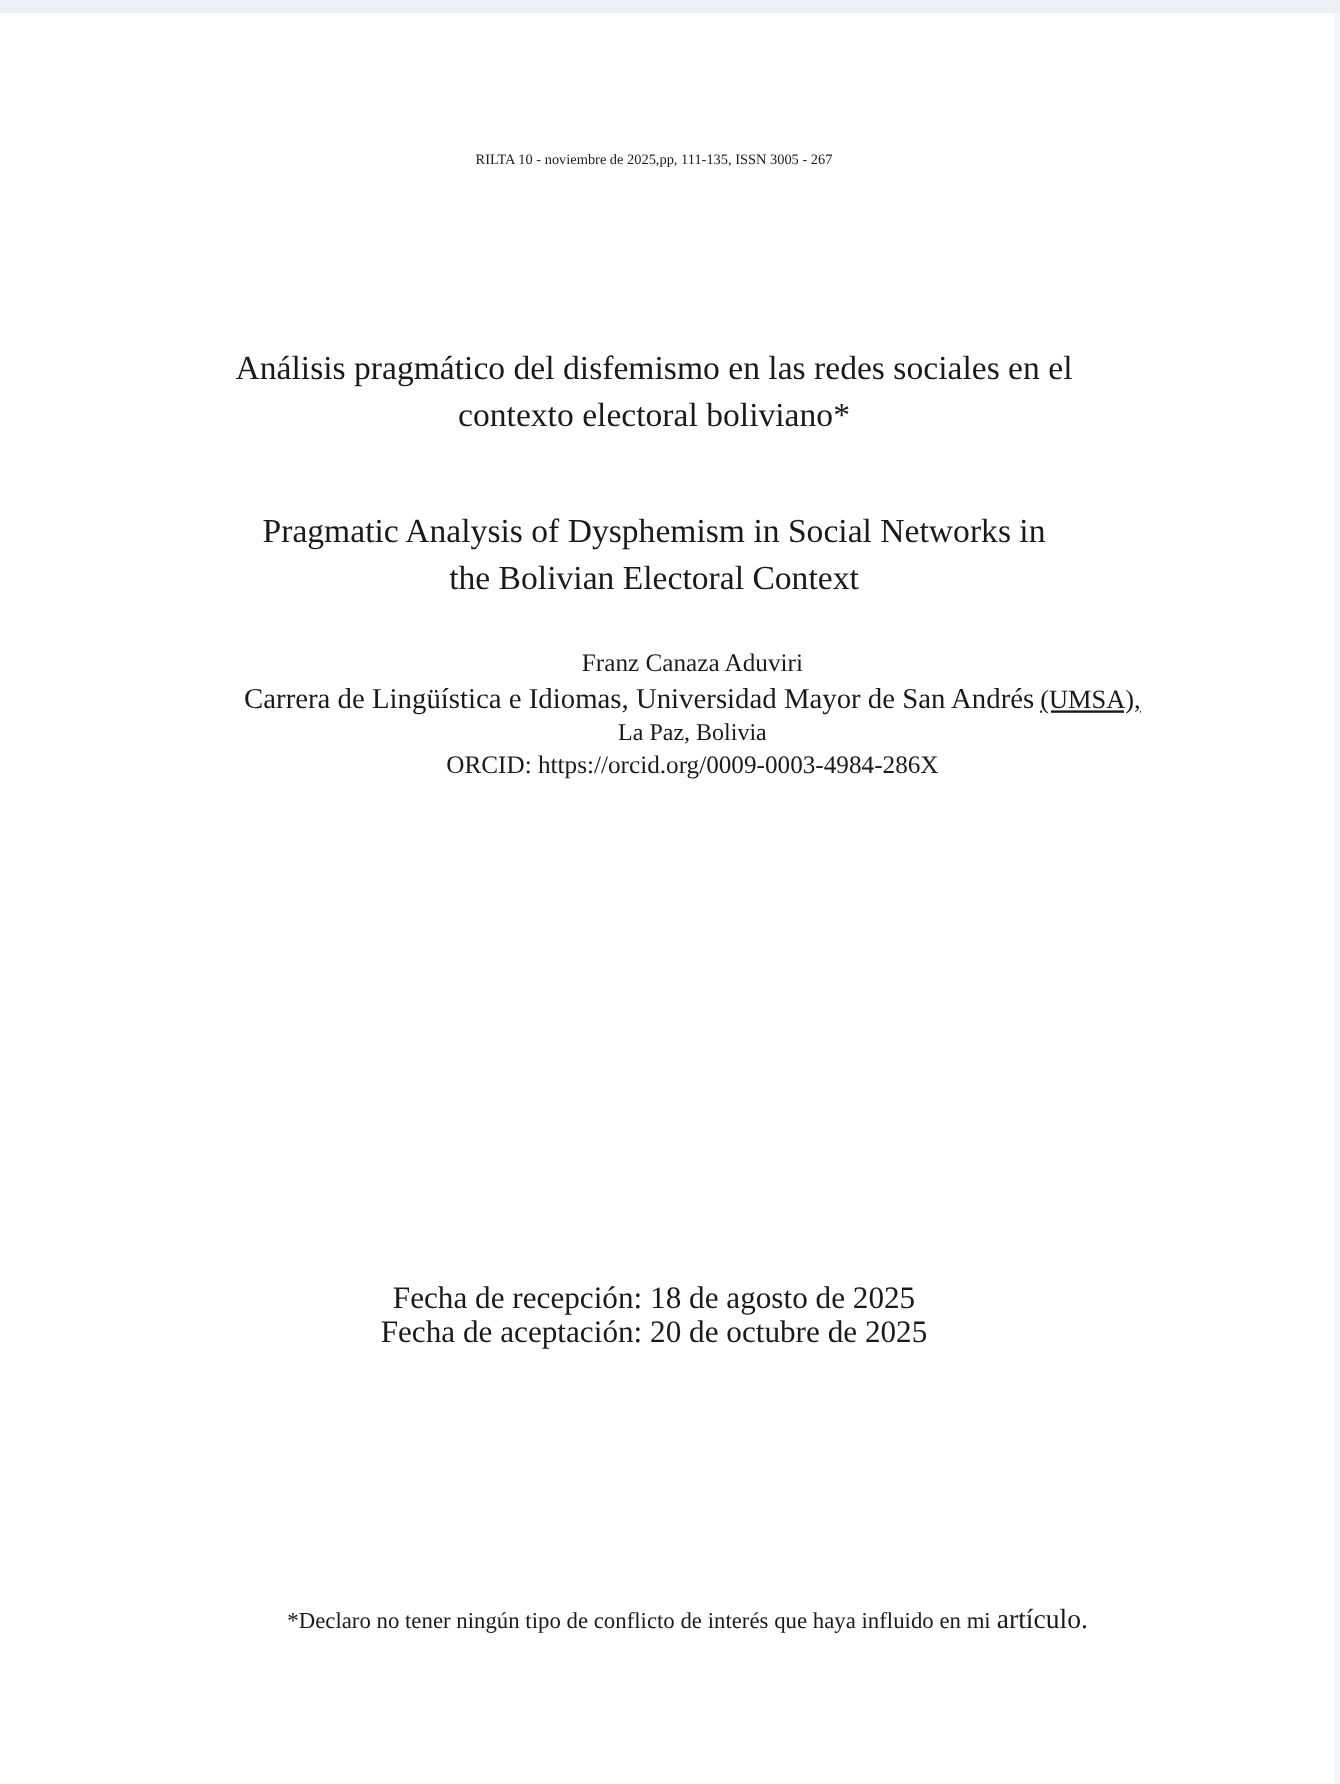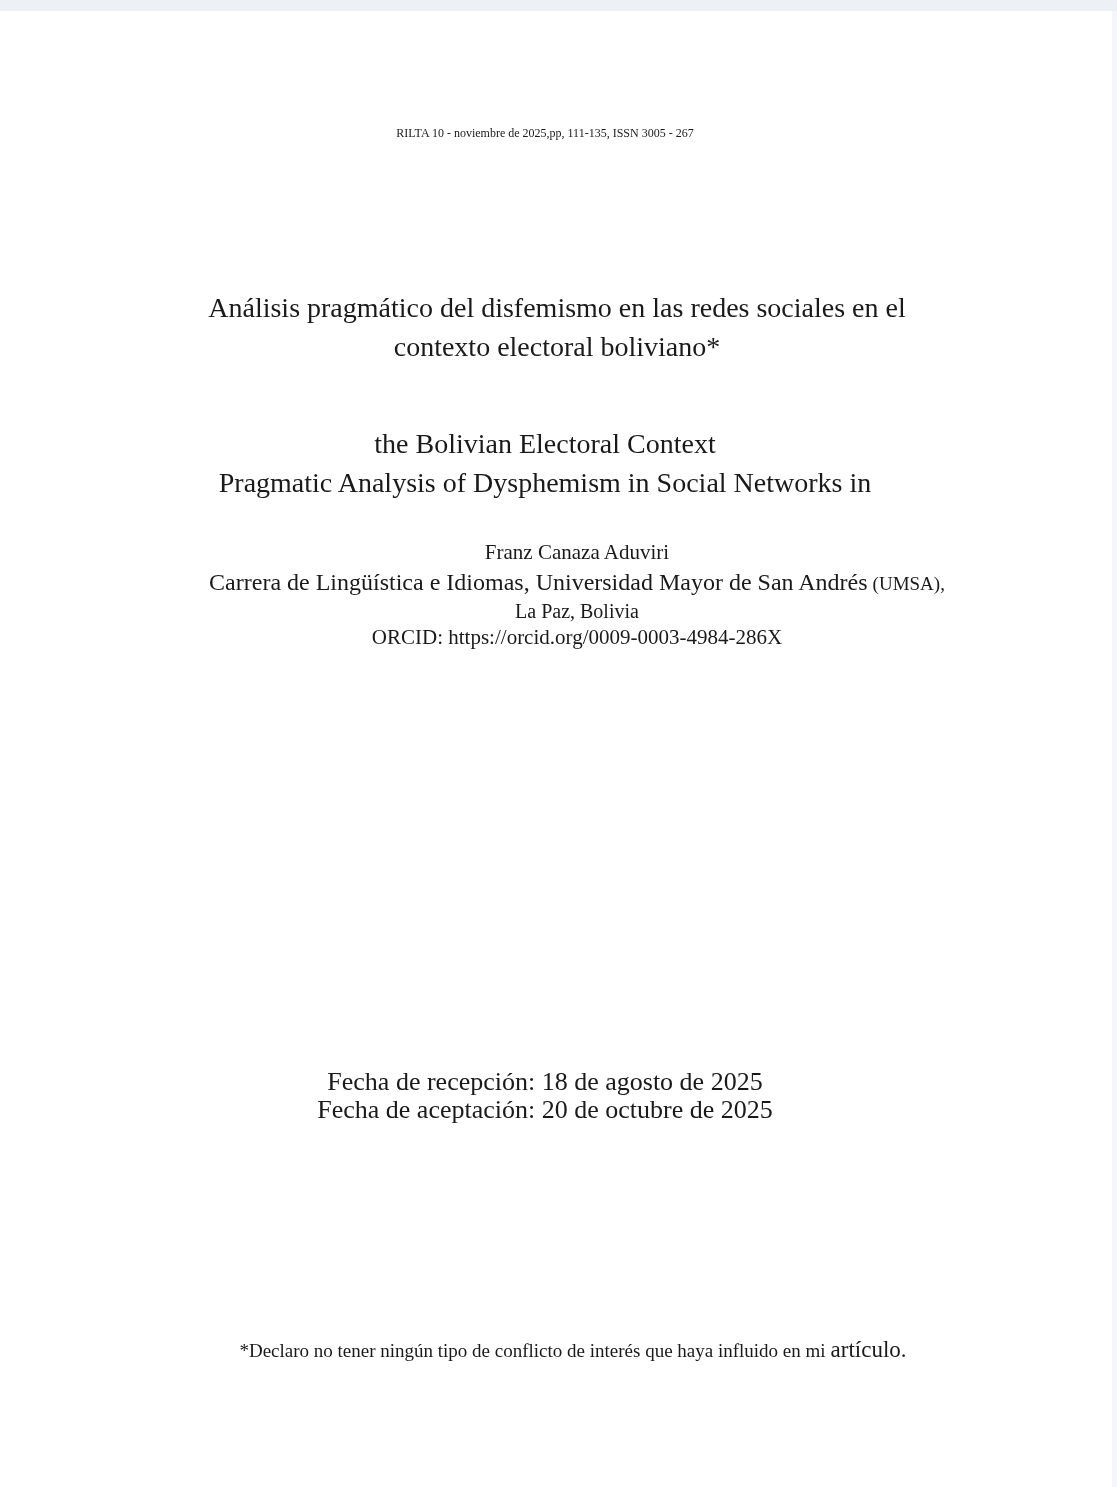--- a/index.html
+++ b/index.html
@@ -35,42 +35,42 @@
   }
   .journal-header {
     top: 120px;
     font-size: 12px;
     line-height: 26px;
   }
   .title-es {
     top: 288px;
     font-size: 28px;
     line-height: 39px;
-    padding-left: 12px;
   }
   .title-en {
     top: 424px;
     font-size: 28px;
     line-height: 39px;
   }
   .author-block {
     top: 537px;
     margin-left: 32px;
   }
   .author-name {
     font-size: 21px;
     line-height: 30px;
   }
   .author-affiliation {
     font-size: 24px;
     line-height: 31px;
   }
   .affiliation-abbr {
-    font-size: 19px;
+    font-size: 22px;
     margin-left: 5px;
+    text-decoration: underline;
   }
   .author-location {
     font-size: 20px;
     line-height: 25px;
   }
   .author-email {
     font-size: 21px;
     line-height: 26px;
   }
   .author-orcid {
@@ -106,22 +106,22 @@
   <div class="right-strip" style="background-color: rgb(243, 246, 250);"></div>
 
   <div class="center journal-header">RILTA 10 - noviembre de 2025,pp, 111-135, ISSN 3005 - 267</div>
 
   <div class="center title-es">
     <div>Análisis pragmático del disfemismo en las redes sociales en el</div>
     <div>contexto electoral boliviano*</div>
   </div>
 
   <div class="center title-en">
+    <div>Pragmatic Analysis of Dysphemism in Social Networks in</div>
     <div>the Bolivian Electoral Context</div>
-    <div>Pragmatic Analysis of Dysphemism in Social Networks in</div>
   </div>
 
   <div class="center author-block">
     <div class="author-name">Franz Canaza Aduviri</div>
     <div class="author-affiliation">
       <span>Carrera de Lingüística e Idiomas, Universidad Mayor de San Andrés</span><span class="affiliation-abbr">(UMSA),</span>
     </div>
     <div class="author-location">La Paz, Bolivia</div>
     <div class="author-orcid">ORCID: https://orcid.org/0009-0003-4984-286X</div>
   </div>

